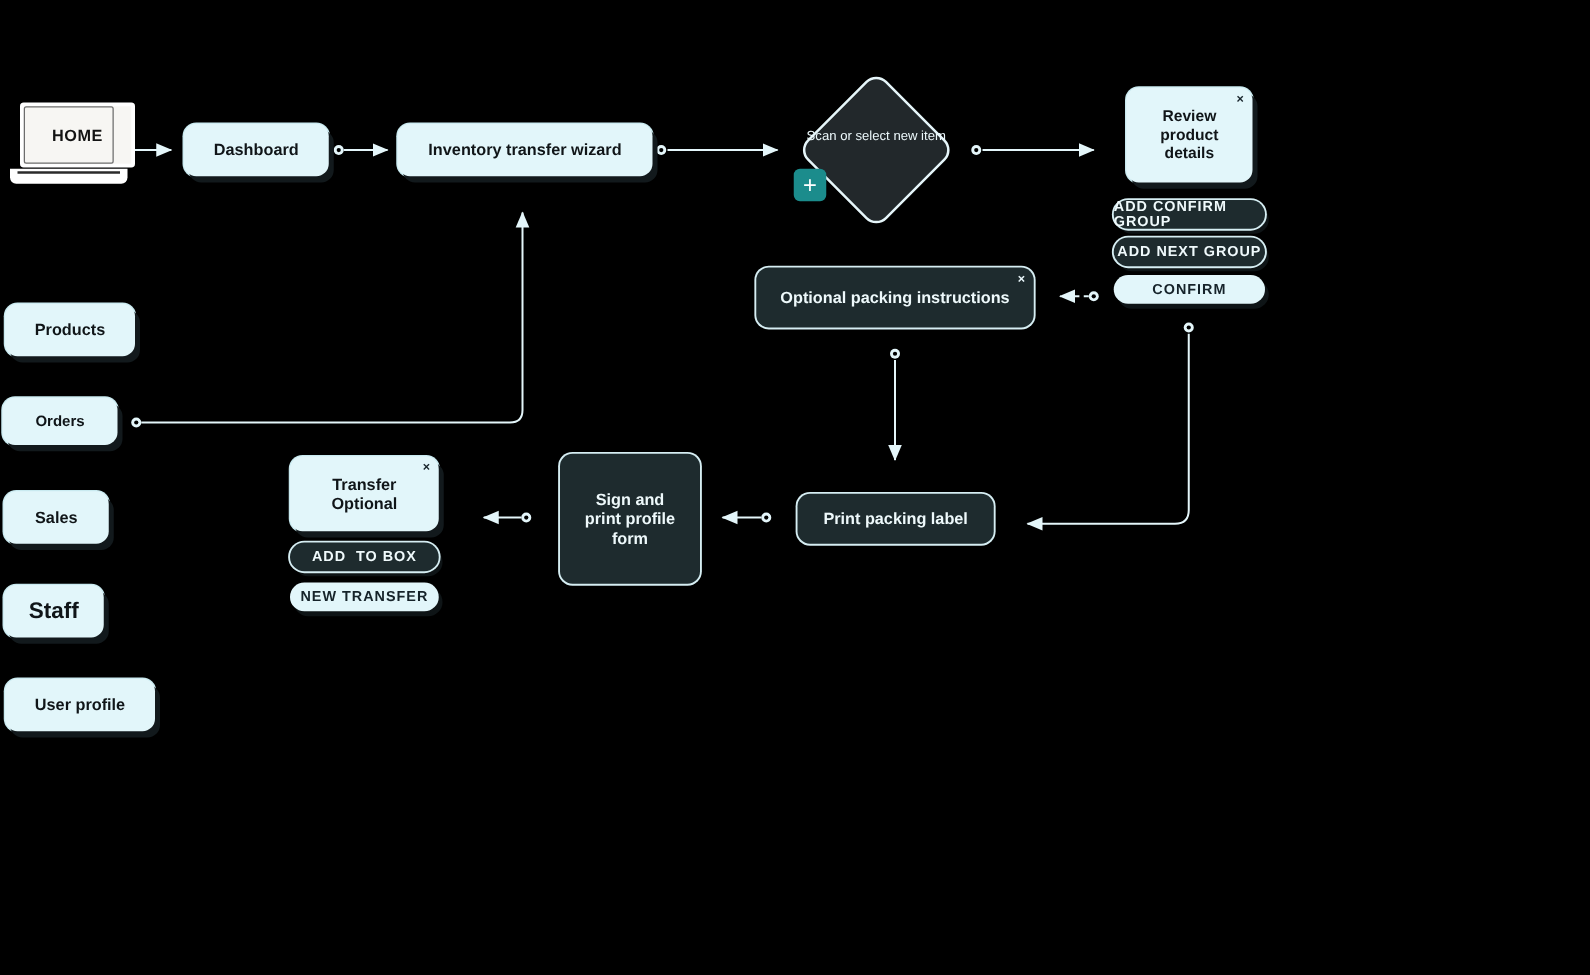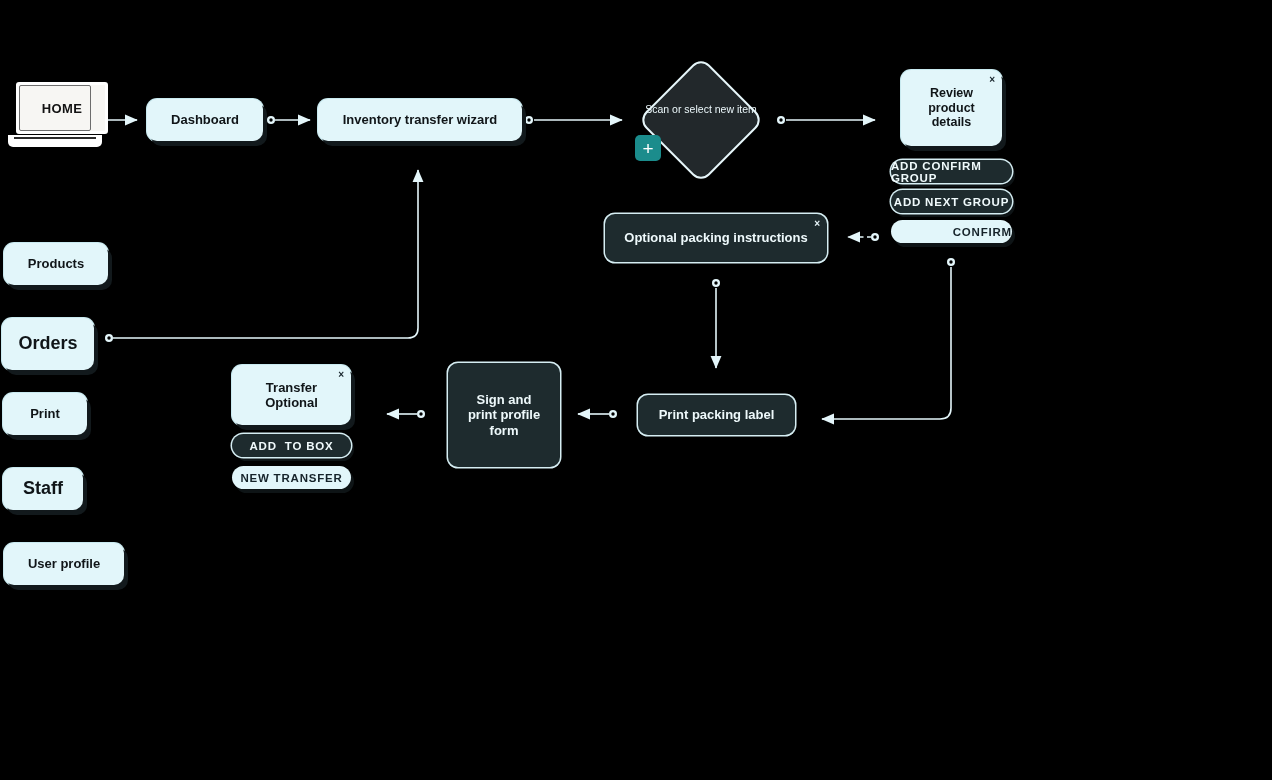--- a/index.html
+++ b/index.html
@@ -142,25 +142,25 @@
       <span>HOME</span>
     </div>
     <div class="screen-inner"></div>
     <div class="base"></div>
     <div class="base-line"></div>
   </div>
 
   <div class="node light" style="left:4px; top:243px; width:104px; height:42px; font-size:13px;">
     <span>Products</span>
   </div>
-  <div class="node light" style="left:2px; top:318px; width:92px; height:52px; font-size:18px;">
+  <div class="node light" style="left:2px; top:318px; width:92px; height:38px; font-size:12px;">
     <span>Orders</span>
   </div>
   <div class="node light" style="left:3px; top:393px; width:84px; height:42px; font-size:13px;">
-    <span>Print</span>
+    <span>Sales</span>
   </div>
   <div class="node light" style="left:3px; top:468px; width:80px; height:42px; font-size:18px;">
     <span>Staff</span>
   </div>
   <div class="node light" style="left:147px; top:99px; width:116px; height:42px; font-size:13px;">
     <span>Dashboard</span>
   </div>
 
   <div class="node light" style="left:4px; top:543px; width:120px; height:42px; font-size:13px;">
     <span>User profile</span>
@@ -180,21 +180,21 @@
     <span class="closex">×</span>
     <span style="padding:0 8px;">Review product details</span>
   </div>
 
   <div class="pill dark" style="left:891px; top:160px; width:121px; height:23px;">
     <span>ADD CONFIRM GROUP</span>
   </div>
   <div class="pill dark" style="left:891px; top:190px; width:121px; height:23px;">
     <span>ADD NEXT GROUP</span>
   </div>
-  <div class="pill light" style="left:891px; top:220px; width:121px; height:23px;justify-content:flex-end;">
+  <div class="pill light" style="left:891px; top:220px; width:121px; height:23px;">
     <span>CONFIRM</span>
   </div>
 
   <div class="node dark" style="left:605px; top:214px; width:222px; height:48px; font-size:13px;">
     <span class="closex">×</span>
     <span>Optional packing instructions</span>
   </div>
 
   <div class="node light" style="left:232px; top:365px; width:119px; height:60px; font-size:13px;">
     <span class="closex">×</span>

